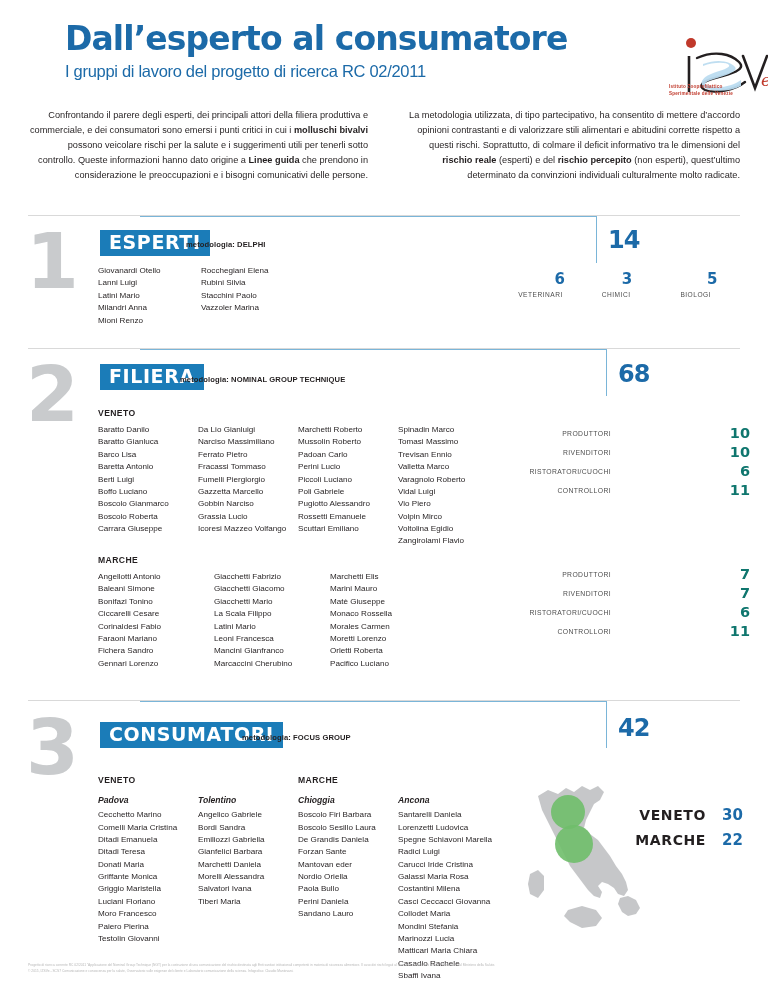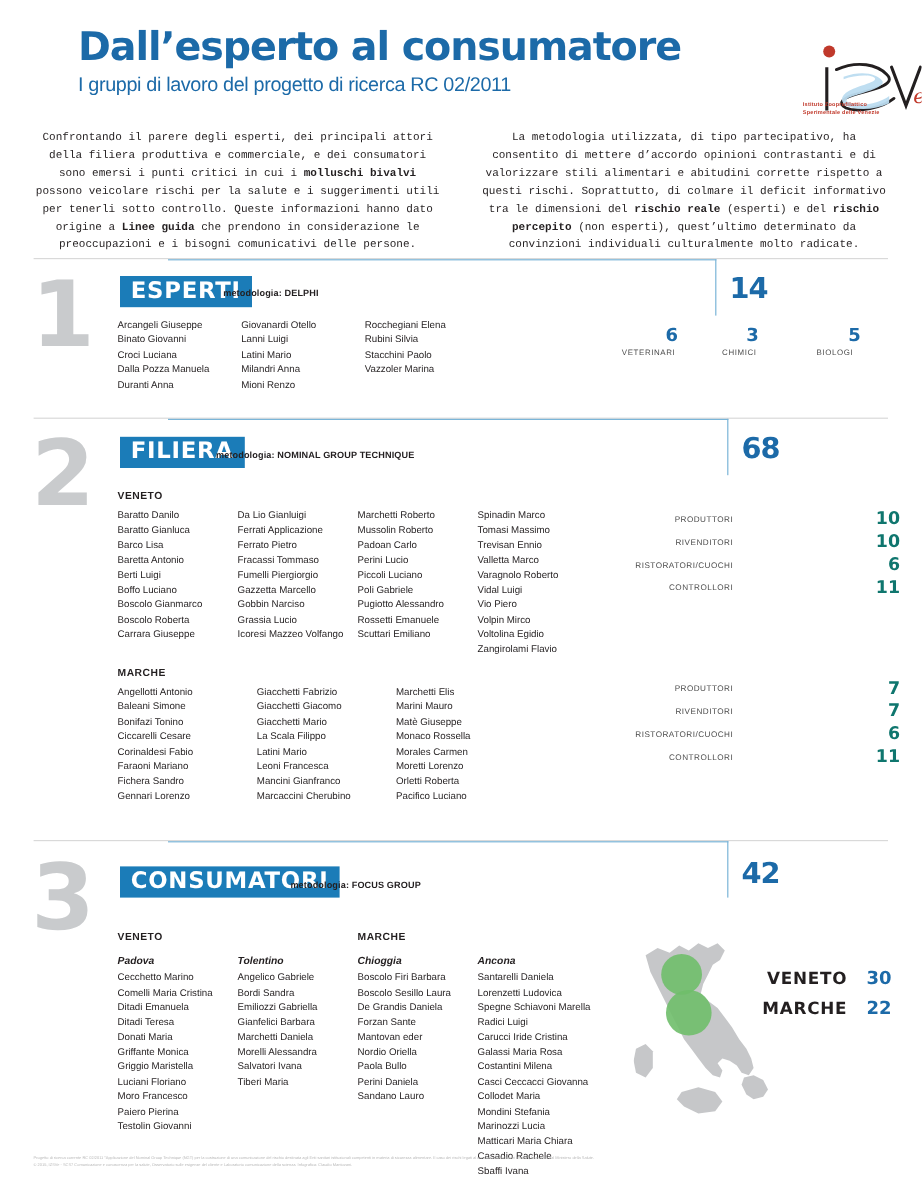--- a/index.html
+++ b/index.html
@@ -26,21 +26,21 @@
   }
   .logo{position:absolute;right:0;top:12px;width:108px;height:72px;}
   .logo-caption{
     position:absolute;right:0;top:62px;width:108px;
     font-size:4.6px;color:#c0392b;font-weight:bold;letter-spacing:0.2px;
     line-height:1.5;text-align:left;
   }
 
   
   .intro{position:absolute;top:108px;left:28px;width:712px;display:flex;gap:32px;}
-  .intro-col{width:340px;font-size:9.2px;line-height:1.62;color:#231f20;text-align:center;font-family:Liberation Mono, monospace;}
+  .intro-col{width:340px;font-size:9.2px;line-height:1.62;color:#231f20;text-align:right;}
   .intro-col b{font-weight:bold;}
 
   .hr{position:absolute;left:28px;width:712px;height:1px;background:#d9d9d9;}
 
   
   .bignum{
     position:absolute;left:26px;
     font-size:76px;font-weight:bold;color:#c9cbcd;
     font-family:"DejaVu Sans", sans-serif;line-height:1;
     letter-spacing:-3px;
@@ -158,27 +158,20 @@
   <div class="seclabel" style="left:100px;top:230px">ESPERTI</div>
   <div class="method" style="left:186px;top:240px">
     <span class="m-lbl">metodologia:</span>
     <span>DELPHI</span>
   </div>
 
   <div class="bracket" style="left:140px;top:216px;width:456px;height:46px;border-left:0;border-bottom:0;"></div>
 
   <div class="namecols" style="left:98px;top:265px;gap:0">
     <div class="namecol" style="width:103px">
-        <div>Arcangeli Giuseppe</div>
-        <div>Binato Giovanni</div>
-        <div>Croci Luciana</div>
-        <div>Dalla Pozza Manuela</div>
-        <div>Duranti Anna</div>
-      </div>
-    <div class="namecol" style="width:103px">
         <div>Giovanardi Otello</div>
         <div>Lanni Luigi</div>
         <div>Latini Mario</div>
         <div>Milandri Anna</div>
         <div>Mioni Renzo</div>
       </div>
     <div class="namecol" style="width:103px">
         <div>Rocchegiani Elena</div>
         <div>Rubini Silvia</div>
         <div>Stacchini Paolo</div>
@@ -243,21 +236,21 @@
         <div>Barco Lisa</div>
         <div>Baretta Antonio</div>
         <div>Berti Luigi</div>
         <div>Boffo Luciano</div>
         <div>Boscolo Gianmarco</div>
         <div>Boscolo Roberta</div>
         <div>Carrara Giuseppe</div>
       </div>
     <div class="namecol" style="width:100px">
         <div>Da Lio Gianluigi</div>
-        <div>Ferrati Applicazione</div>
+        <div>Narciso Massimiliano</div>
         <div>Ferrato Pietro</div>
         <div>Fracassi Tommaso</div>
         <div>Fumelli Piergiorgio</div>
         <div>Gazzetta Marcello</div>
         <div>Gobbin Narciso</div>
         <div>Grassia Lucio</div>
         <div>Icoresi Mazzeo Volfango</div>
       </div>
     <div class="namecol" style="width:100px">
         <div>Marchetti Roberto</div>

